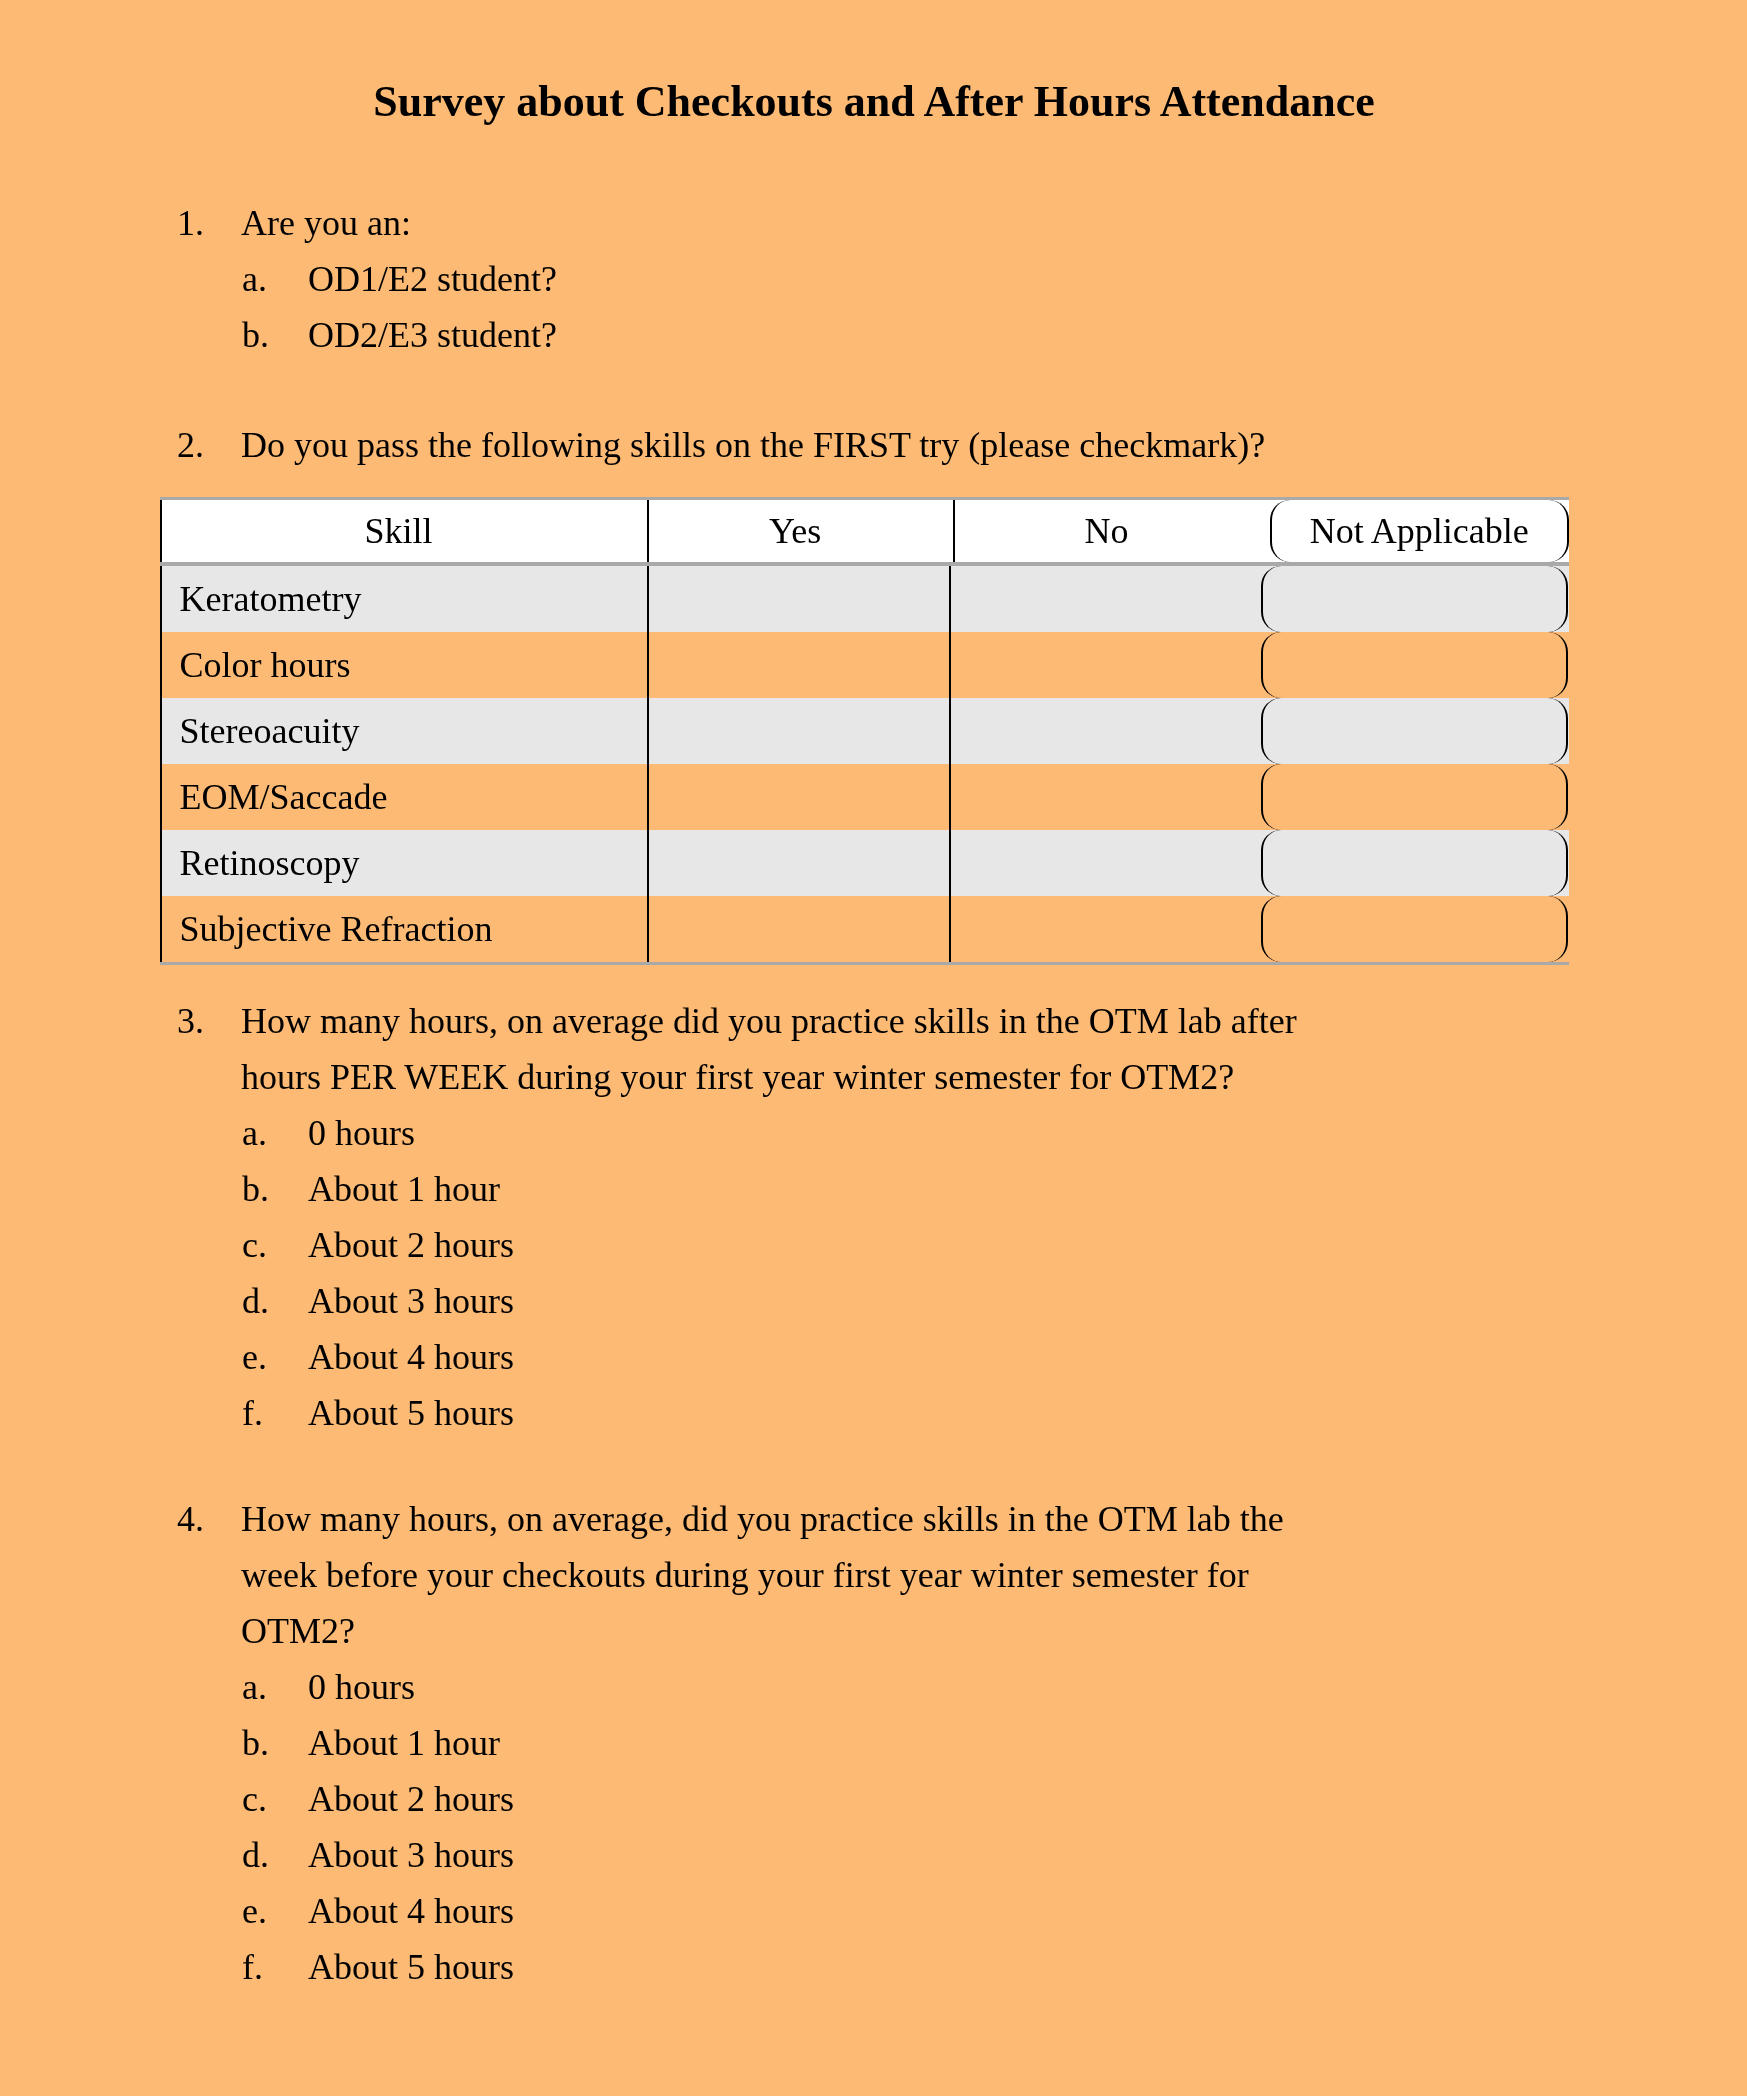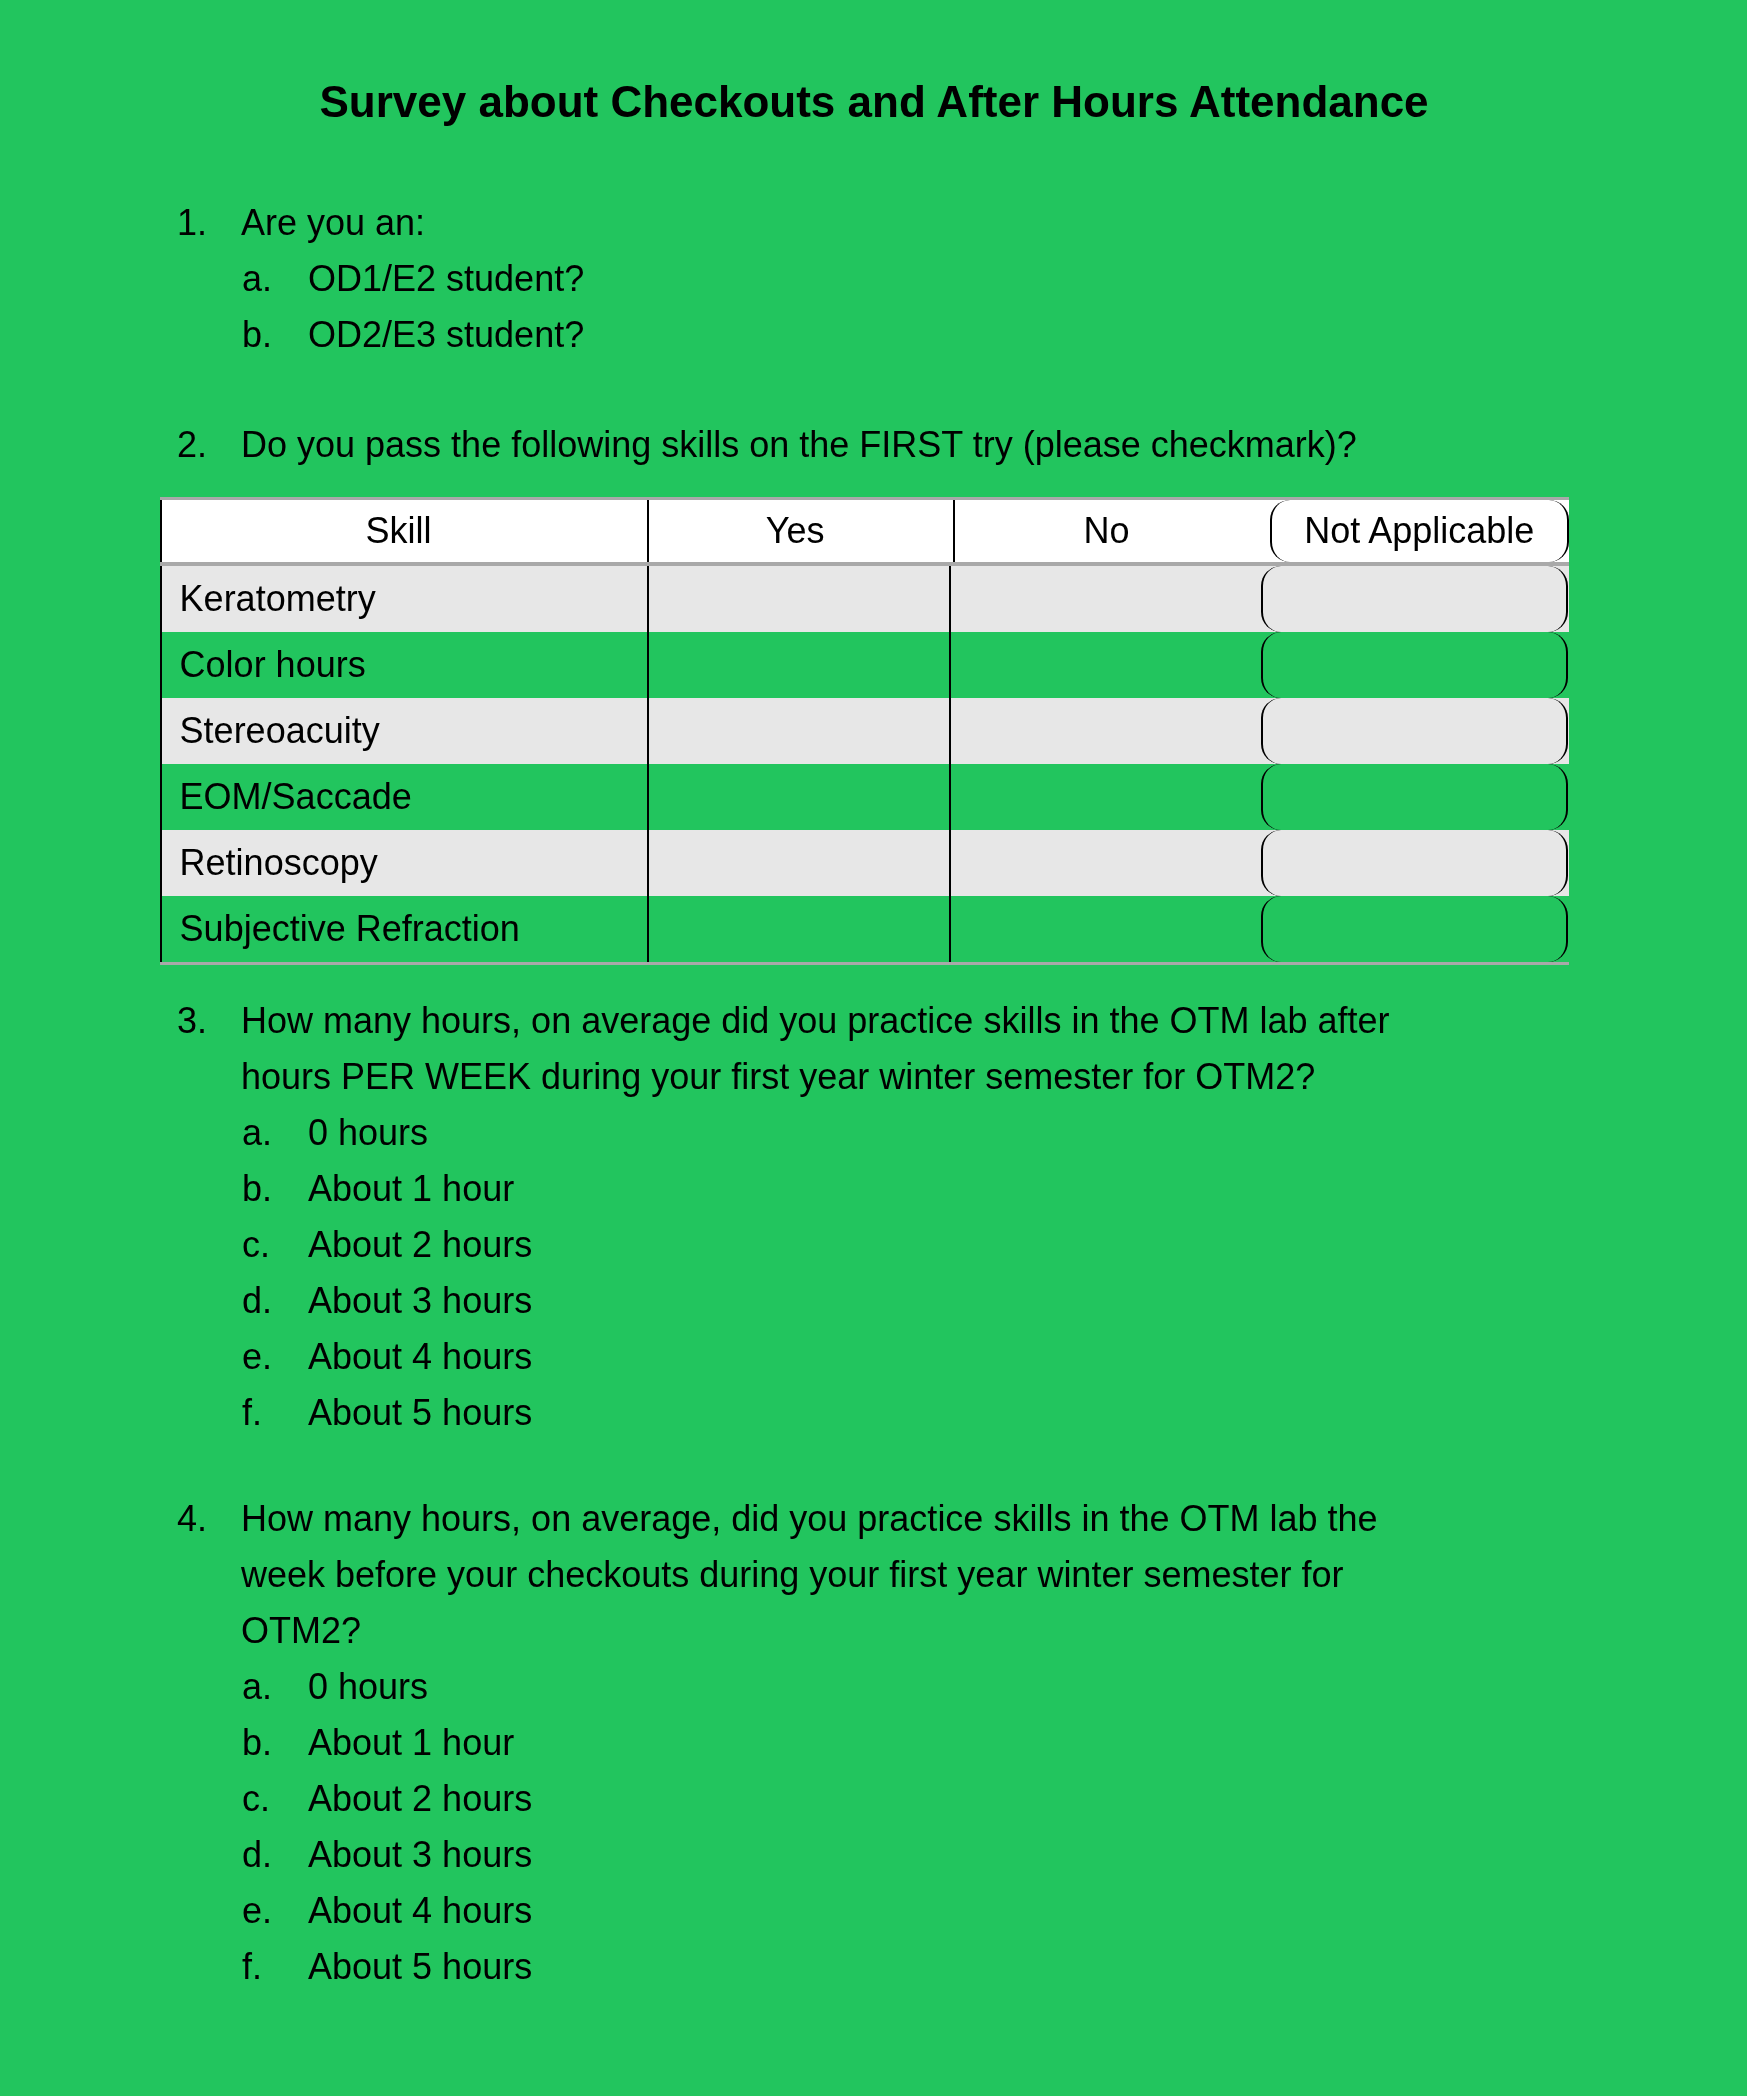--- a/index.html
+++ b/index.html
@@ -1,21 +1,21 @@
 <!DOCTYPE html>
 <html style="font-size:14px"><head>
 <meta charset="utf-8">
 <style>
   html, body { margin: 0; padding: 0; background: #ffffff; }
   .page {
     position: relative;
     width: 1748px;
     height: 2096px;
-    background: #22c55e;
-    font-family: Liberation Sans, sans-serif;
+    background: #fdba74;
+    font-family: Liberation Serif, serif;
     color: #000000;
     overflow: hidden;
   }
   .title {
     position: absolute;
     top: 75px;
     left: 0;
     width: 100%;
     margin: 0;
     text-align: center;

